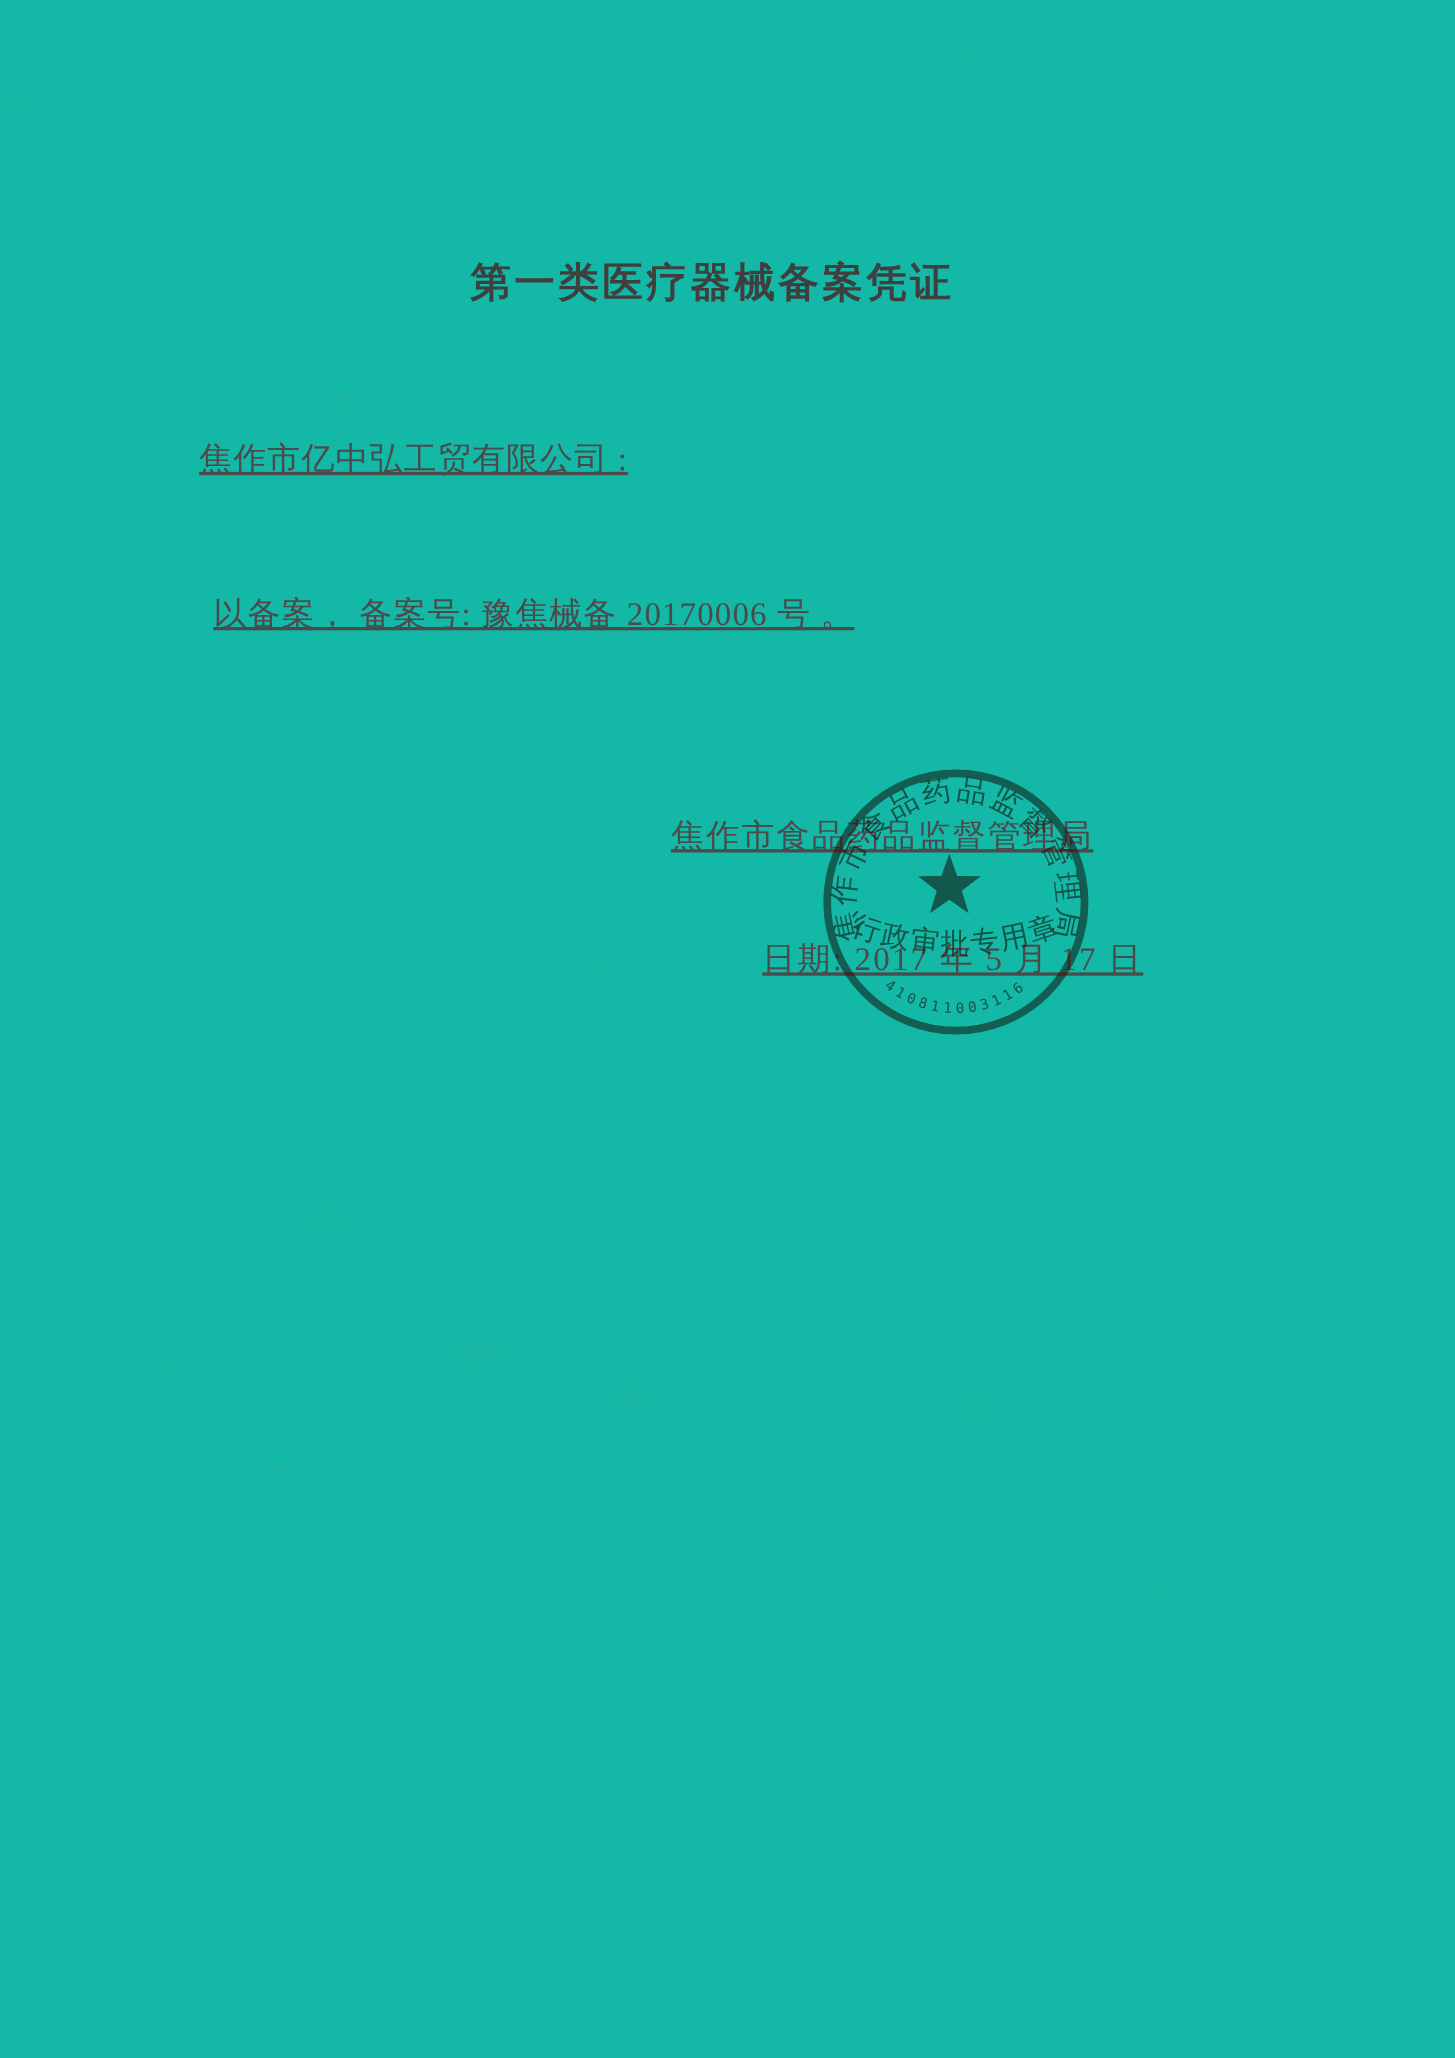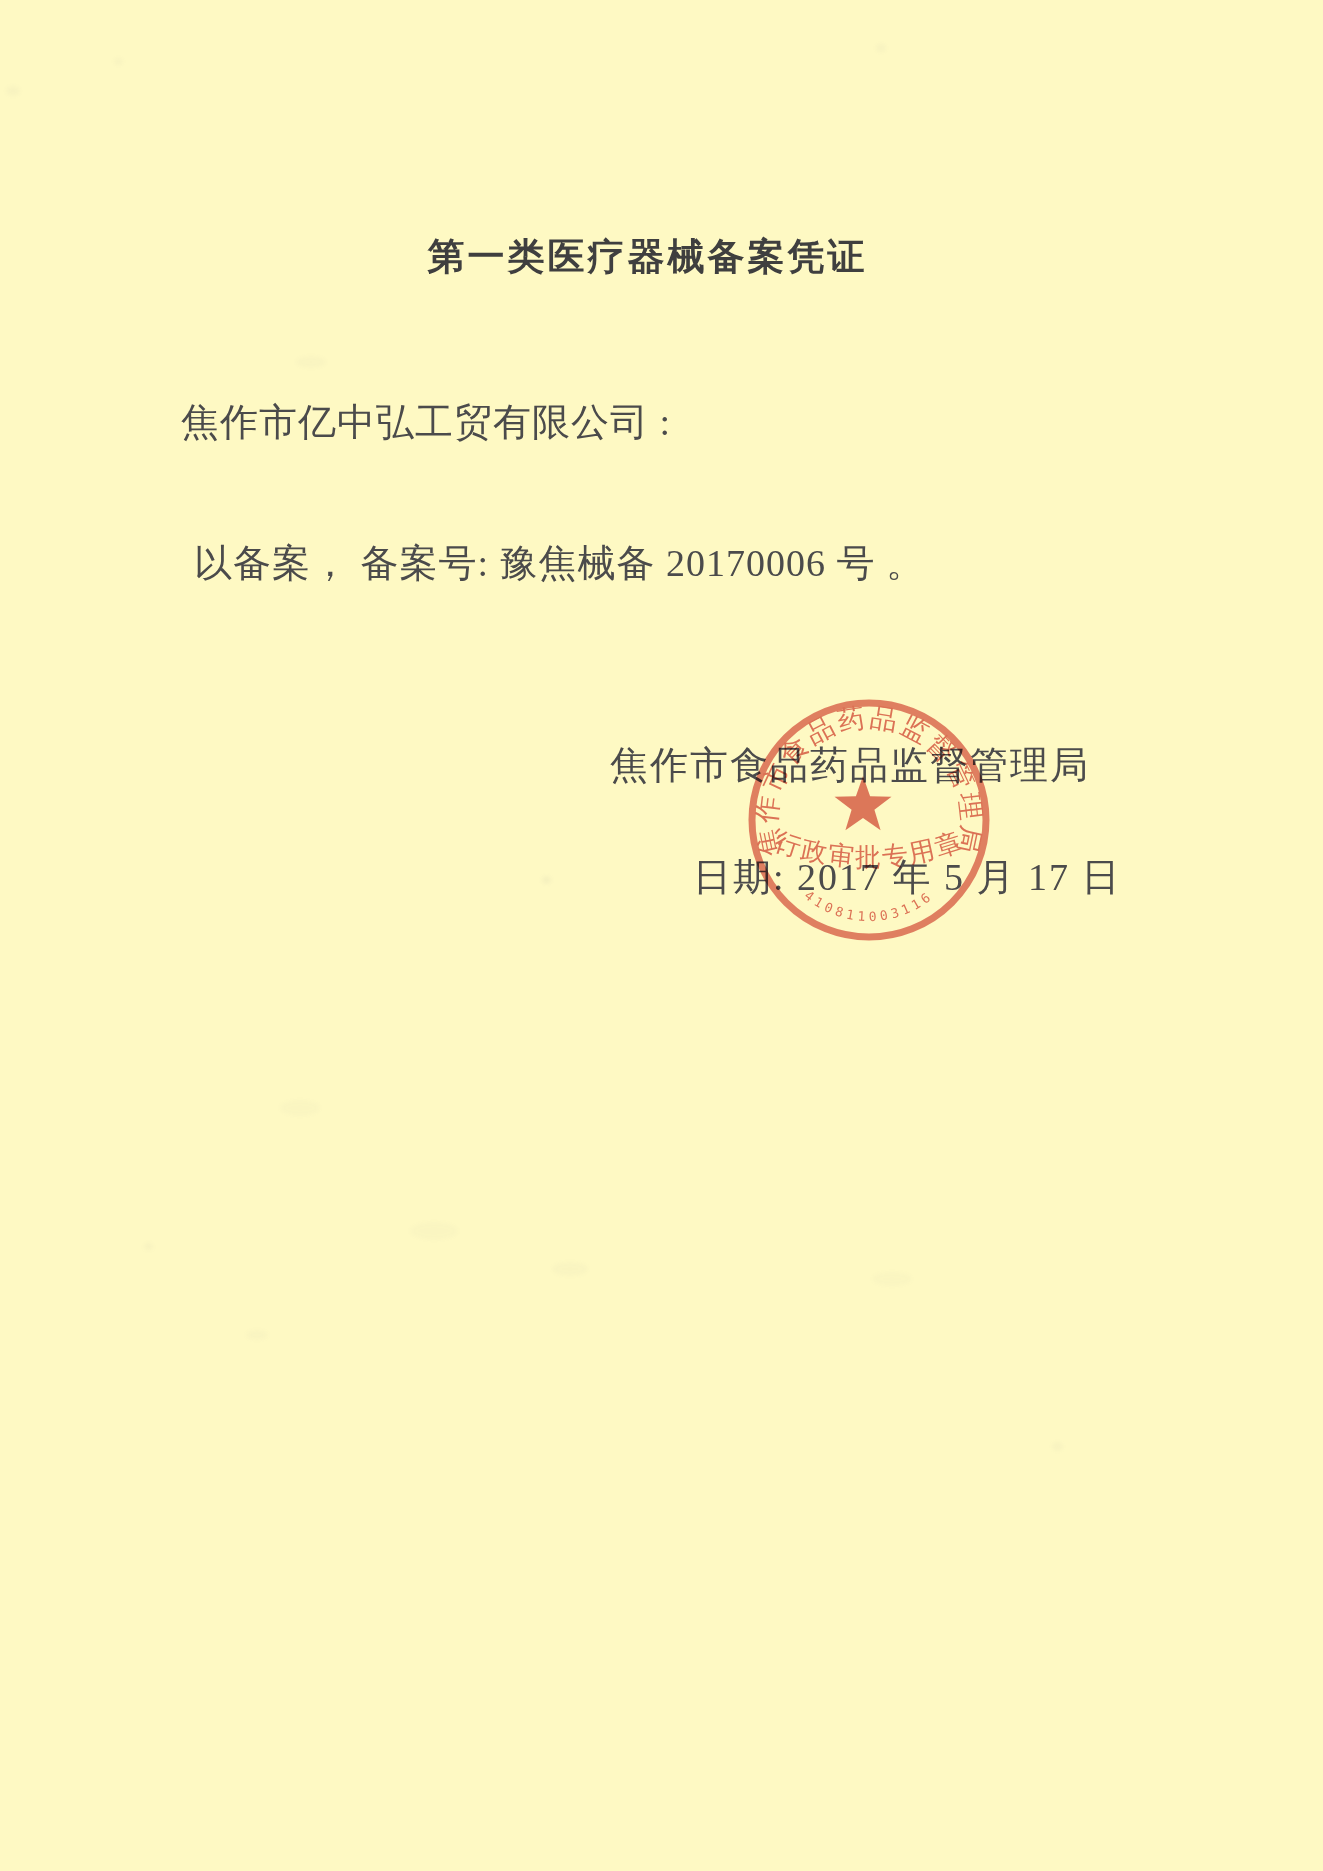--- a/index.html
+++ b/index.html
@@ -1,35 +1,35 @@
 <!DOCTYPE html>
 <html><head>
 <meta charset="utf-8">
 <style>
   * { margin: 0; padding: 0; box-sizing: border-box; }
   html, body { background: #e8e8e8; }
   .page {
     position: relative;
     width: 1323px;
     height: 1871px;
-    background: #fef9c3;
+    background: #14b8a6;
     overflow: hidden;
     font-family: "Liberation Serif", "DejaVu Serif", serif;
   }
   .doc-title {
     position: absolute;
     left: 0; right: 28px; top: 232px;
     text-align: center;
     font-family: "Liberation Sans", "DejaVu Sans", sans-serif;
     font-weight: bold;
     font-size: 37px;
     letter-spacing: 3px;
     color: #3f3f3f;
   }
-  .line { position: absolute; white-space: nowrap; color: #4b4b4b; font-size: 38px; letter-spacing: 1px; }
+  .line { position: absolute; white-space: nowrap; color: #4b4b4b; font-size: 30px; letter-spacing: 1px; text-decoration: underline; }
   .recipient  { left: 181px; top: 397px; }
   .body-line1 { left: 248px; top: 466px; }
   .body-line2 { left: 174px; top: 538px; margin-left: 20px; }
   .authority  { left: 610px; top: 740px; letter-spacing: 2px; }
   .date-line  { left: 657px; top: 852px; letter-spacing: 2px; margin-left: 36px; }
 
   .stamp {
     position: absolute;
     left: 739px; top: 690px;
     width: 260px; height: 260px;

